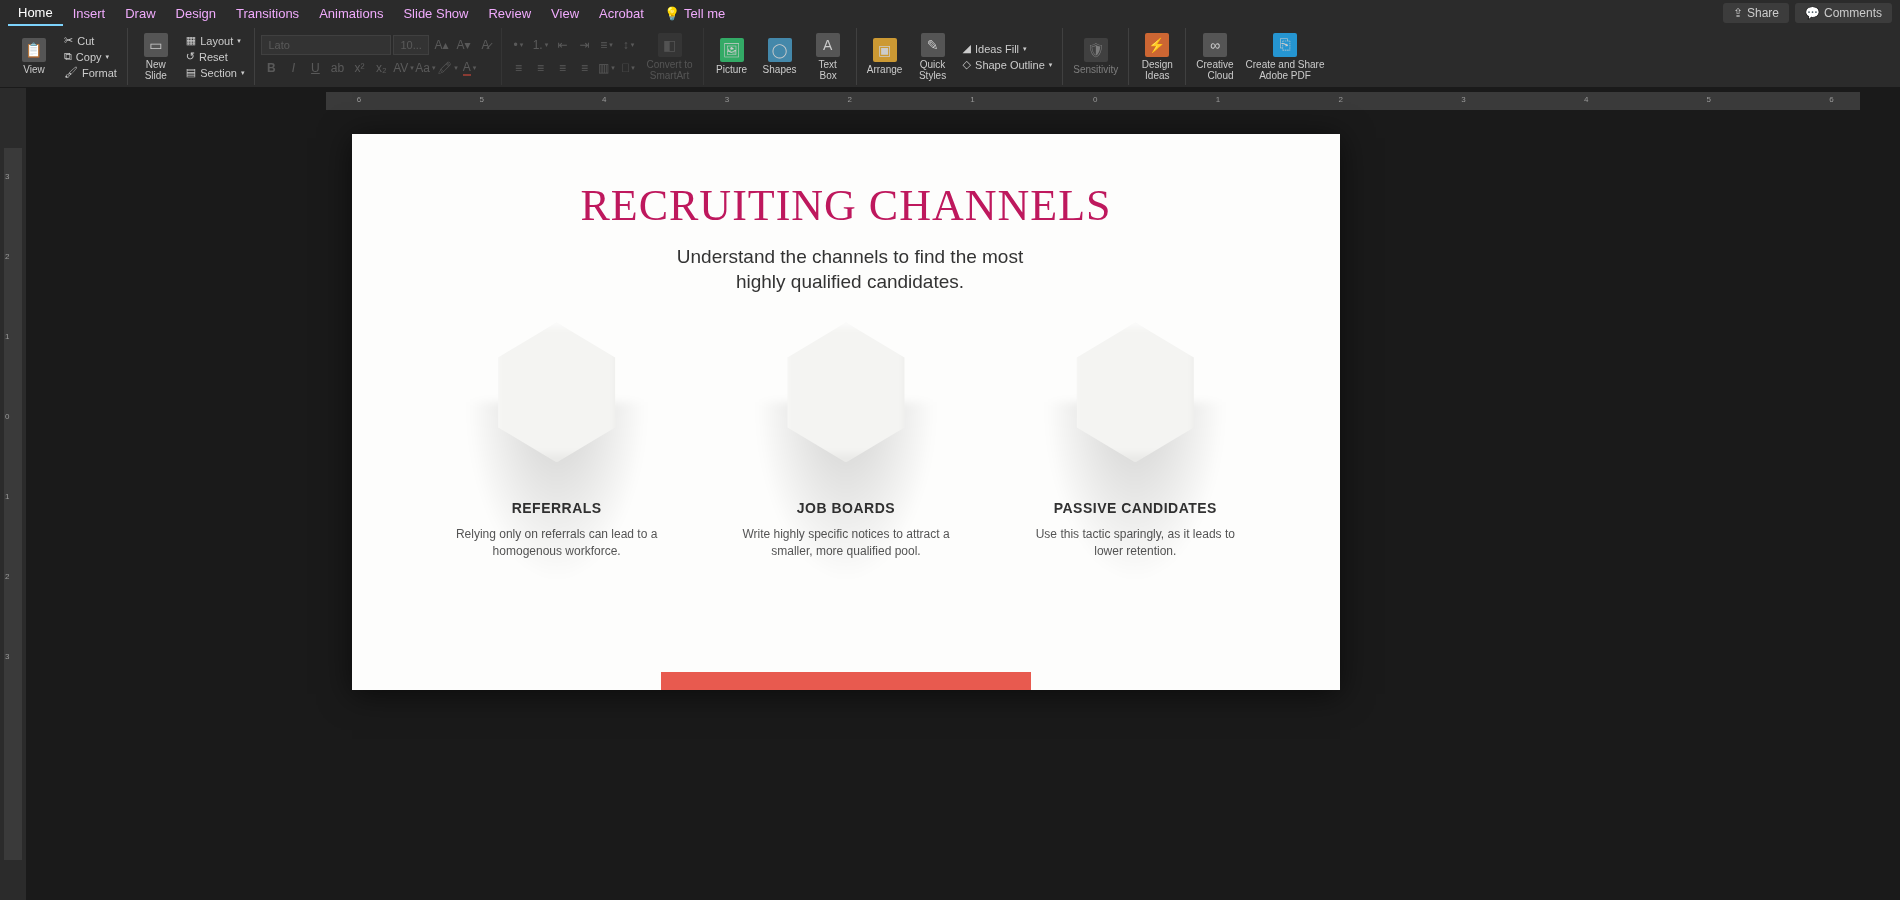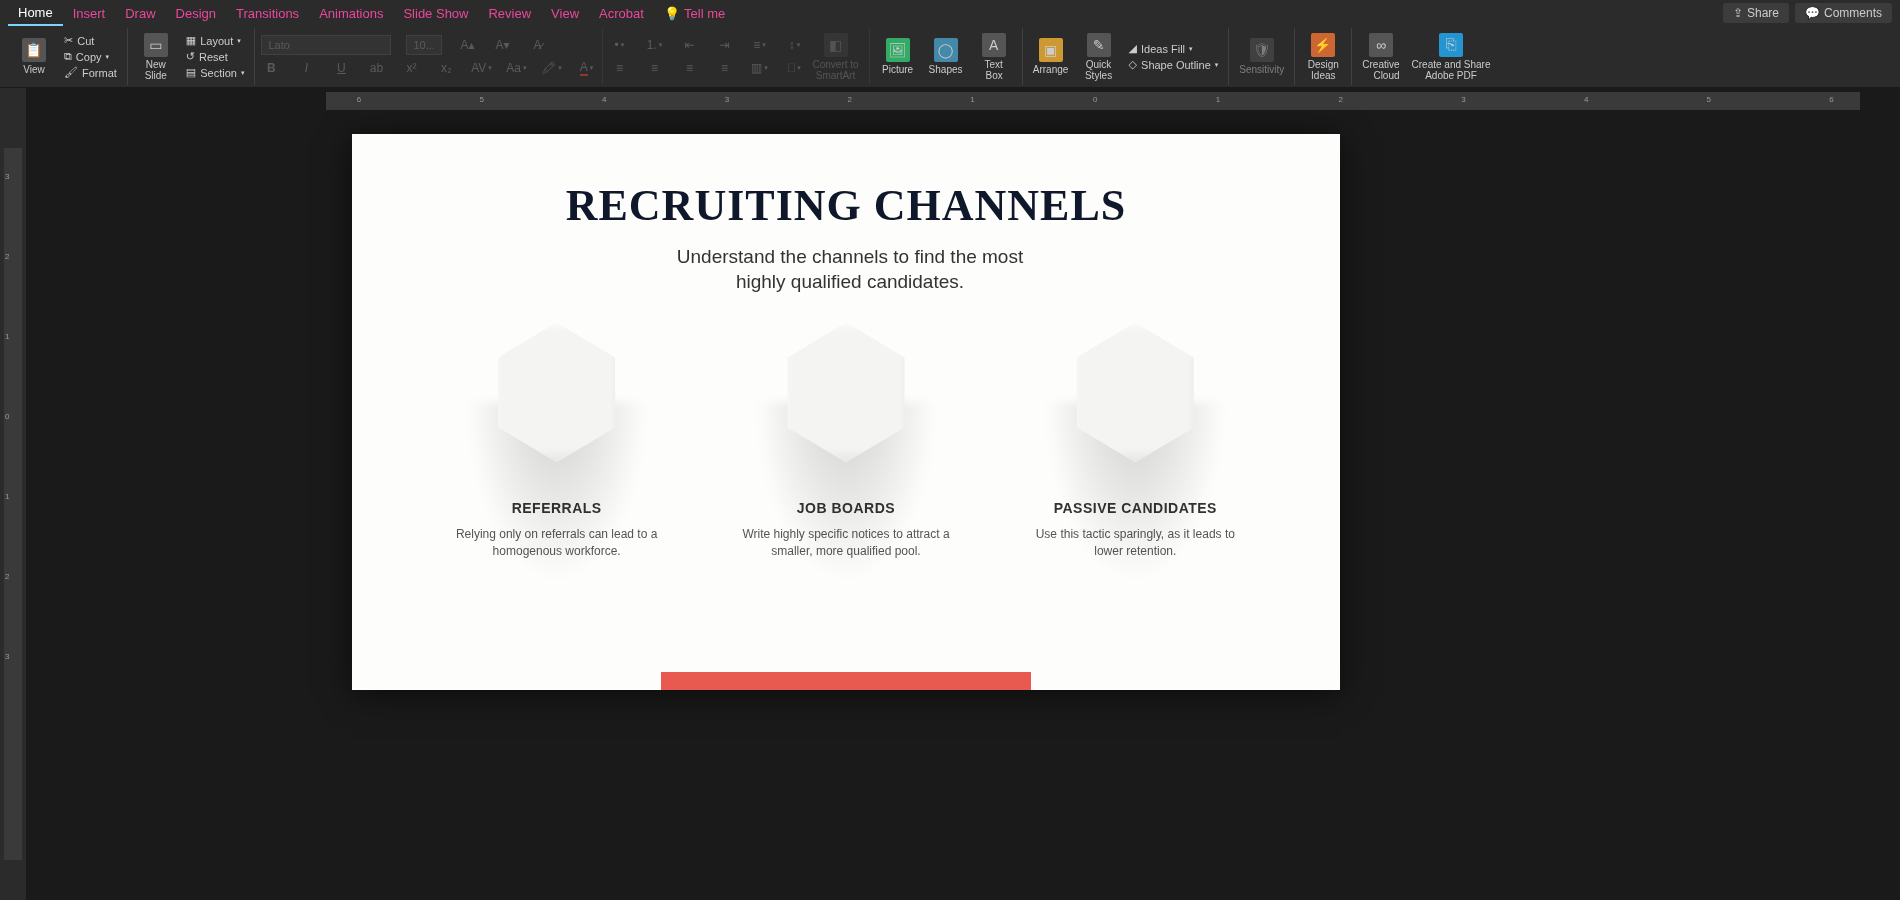--- a/index.html
+++ b/index.html
@@ -1,50 +1,50 @@
 <!DOCTYPE html>
 <html><head>
 <meta charset="utf-8">
 <style>
 * { box-sizing: border-box; margin: 0; padding: 0; font-family: "Segoe UI", Arial, sans-serif; }
 body { background: #1a1a1a; width: 1900px; height: 900px; overflow: hidden; color: #ccc; user-select: none; }
 
 
 .menu-bar { height: 26px; background: #2b2b2b; display: flex; align-items: center; padding: 0 8px; justify-content: space-between; }
 .menu-tabs { display: flex; gap: 0; height: 100%; align-items: center; }
-.menu-tab { padding: 0 10px; font-size: 13px; color: #ec4899; height: 100%; display: flex; align-items: center; cursor: pointer; }
+.menu-tab { padding: 0 10px; font-size: 13px; color: #f0abfc; height: 100%; display: flex; align-items: center; cursor: pointer; }
 .menu-tab.active { border-bottom: 2px solid #7dd3fc; color: #fff; font-weight: 500; }
 .menu-right { display: flex; gap: 6px; }
 .menu-btn { background: #3c3c3c; padding: 3px 10px; font-size: 12px; border-radius: 3px; display: flex; align-items: center; gap: 4px; cursor: pointer; }
 
 
 .ribbon { height: 62px; background: #2b2b2b; display: flex; align-items: stretch; padding: 2px 6px; border-bottom: 1px solid #1a1a1a; }
 .ribbon-group { display: flex; flex-direction: row; align-items: center; padding: 0 6px; border-right: 1px solid #404040; gap: 4px; }
 .ribbon-stack { display: flex; flex-direction: column; gap: 1px; justify-content: center; }
 .ribbon-big { display: flex; flex-direction: column; align-items: center; justify-content: center; font-size: 10px; color: #ccc; padding: 2px 4px; cursor: pointer; gap: 2px; min-width: 44px; }
 .ribbon-small { font-size: 11px; color: #ccc; display: flex; align-items: center; gap: 4px; padding: 1px 4px; cursor: pointer; white-space: nowrap; }
 .ribbon-icon-lg { width: 24px; height: 24px; background: #555; border-radius: 2px; display:flex;align-items:center;justify-content:center;font-size:14px;}
 .font-combo { background: #3c3c3c; border: 1px solid #555; color: #888; font-size: 11px; padding: 2px 6px; height: 20px; }
 .font-name { width: 130px; }
 .font-size { width: 36px; }
-.btn-row { display: flex; gap: 15px; }
+.btn-row { display: flex; gap: 2px; }
 .tbtn { width: 20px; height: 20px; display: flex; align-items: center; justify-content: center; font-size: 12px; color: #888; cursor: pointer; }
 .tbtn.drop::after { content: "▾"; font-size: 7px; margin-left: 2px; color: #888; }
 .disabled { opacity: 0.5; }
 
 
 .work-area { position: relative; height: 812px; display: flex; }
 .ruler-v { width: 26px; background: #2b2b2b; position: relative; }
 .ruler-v-inner { position: absolute; top: 60px; bottom: 40px; left: 4px; width: 18px; background: #3a3a3a; }
 .canvas-wrap { flex: 1; position: relative; background: #1a1a1a; overflow: hidden; }
 .ruler-h { height: 18px; background: #3a3a3a; margin: 4px 40px 0 300px; position: relative; font-size: 8px; color: #999; }
 .ruler-h span { position: absolute; top: 3px; }
 
 .slide { position: absolute; left: 326px; top: 46px; width: 988px; height: 556px; background: #fdfdfc; box-shadow: 0 4px 30px rgba(0,0,0,.6); }
-.slide-title { text-align: center; font-size: 44px; font-weight: 700; letter-spacing: 1px; color: #0f172a; margin-top: 46px; font-family: Georgia, serif; }
+.slide-title { text-align: center; font-size: 44px; font-weight: 400; letter-spacing: 1px; color: #be185d; margin-top: 46px; font-family: Georgia, serif; }
 .slide-sub { text-align: center; font-size: 19px; color: #333; margin-top: 14px; line-height: 1.3; font-weight: 500; }
 .cards { display: flex; justify-content: space-around; margin-top: 28px; padding: 0 60px; }
 .card { width: 250px; text-align: center; position: relative; }
 .hex-wrap { position: relative; width: 160px; height: 170px; margin: 0 auto; }
 .hex-shadow { position:absolute; top:80px; left:50%; transform:translateX(-50%); width:180px; height:180px; background: radial-gradient(ellipse at 50% 0%, rgba(0,0,0,.18), rgba(0,0,0,0) 70%); filter: blur(4px); }
 .hex { position:absolute; top:0; left:50%; transform:translateX(-50%); width:130px; height:140px; background:#f4f4f2; clip-path: polygon(50% 0%, 95% 25%, 95% 75%, 50% 100%, 5% 75%, 5% 25%); box-shadow: inset -4px -6px 12px rgba(0,0,0,.06), inset 4px 4px 8px rgba(255,255,255,.9); border-radius: 10px; }
 .card-title { font-size: 14px; font-weight: 700; color: #333; margin-top: 8px; letter-spacing: .5px; }
 .card-body { font-size: 12px; color: #555; margin-top: 10px; line-height: 1.35; padding: 0 20px; }
 .red-bar { position:absolute; bottom:0; left:50%; transform:translateX(-50%); width:370px; height:18px; background:#e85a4f; }
 

